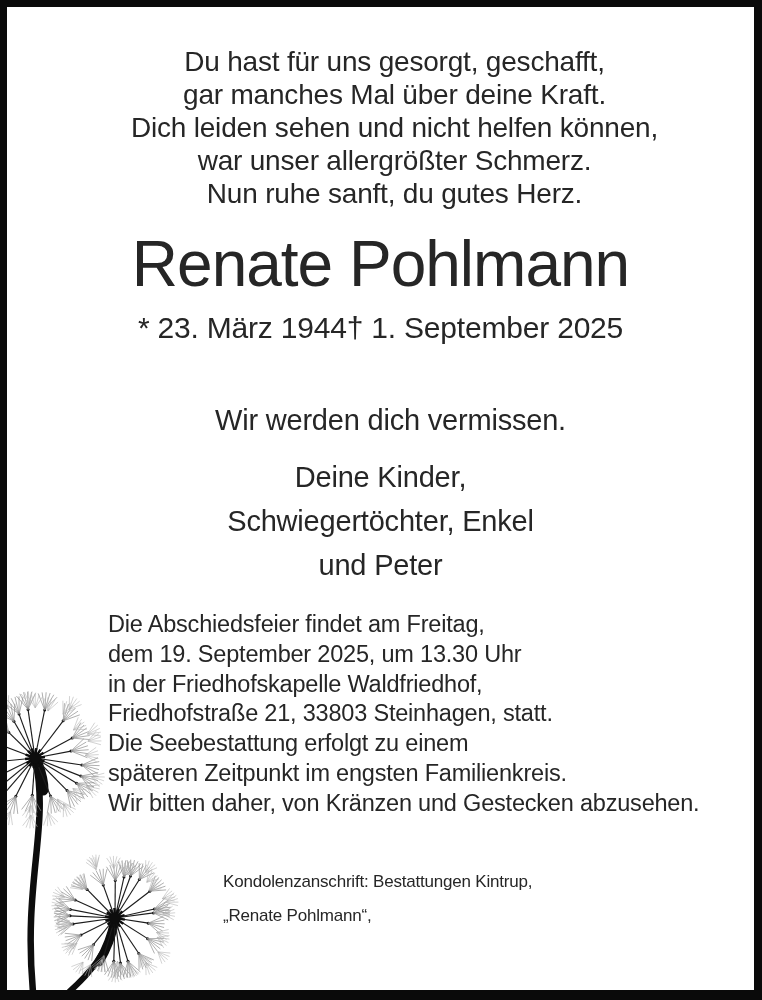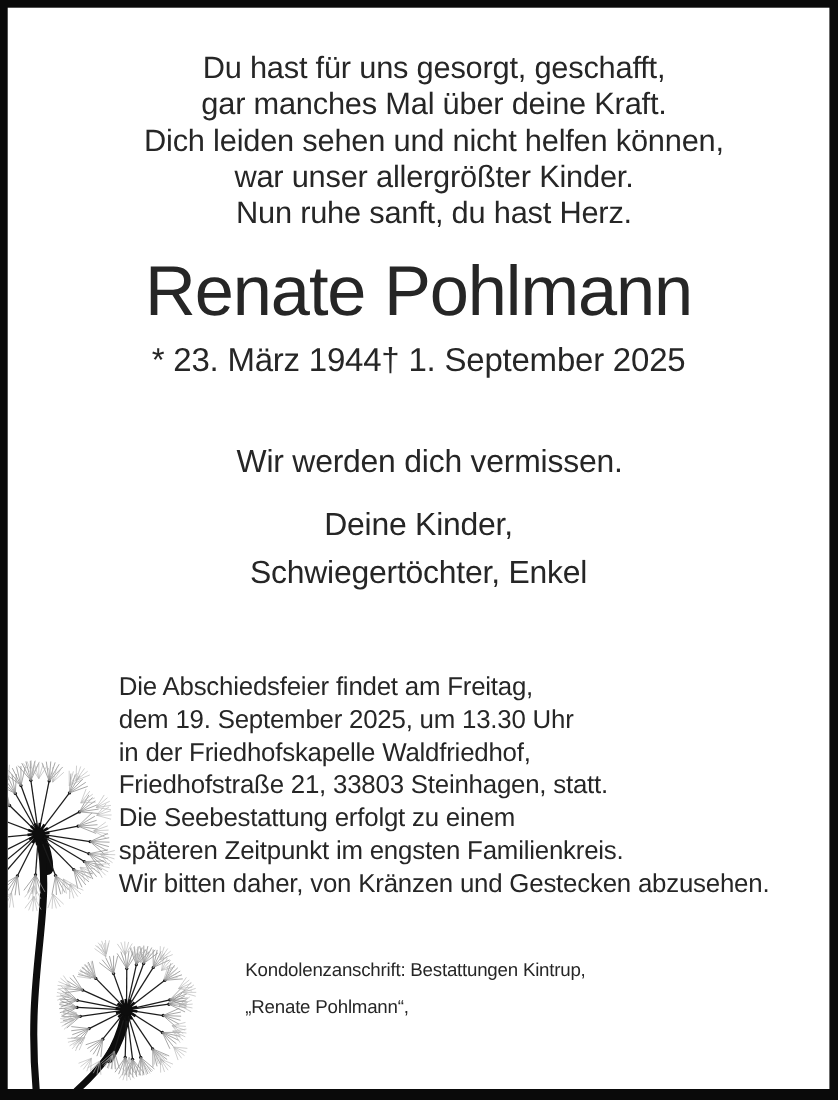--- a/index.html
+++ b/index.html
@@ -730,36 +730,37 @@
           <circle cx="108" cy="278" r="5.5" fill="#0d0d0d"></circle>
         </g>
     </svg>
 
     <div class="text-layer">
 
       <div class="poem center">
         <div>Du hast für uns gesorgt, geschafft,</div>
         <div>gar manches Mal über deine Kraft.</div>
         <div>Dich leiden sehen und nicht helfen können,</div>
-        <div>war unser allergrößter Kinder.</div>
-        <div>Nun ruhe sanft, du hast Herz.</div>
+        <div>war unser allergrößter Schmerz.</div>
+        <div>Nun ruhe sanft, du gutes Herz.</div>
       </div>
 
       <div class="deceased-name center">Renate Pohlmann</div>
 
       <div class="dates">
         <span>* 23. März 1944</span>
         <span>† 1. September 2025</span>
       </div>
 
       <div class="farewell center">Wir werden dich vermissen.</div>
 
       <div class="mourners center">
         <div>Deine Kinder,</div>
         <div>Schwiegertöchter, Enkel</div>
+        <div>und Peter</div>
       </div>
 
       <div class="service">
         <div>Die Abschiedsfeier findet am Freitag,</div>
         <div>dem 19. September 2025, um 13.30 Uhr</div>
         <div>in der Friedhofskapelle Waldfriedhof,</div>
         <div>Friedhofstraße 21, 33803 Steinhagen, statt.</div>
         <div>Die Seebestattung erfolgt zu einem</div>
         <div>späteren Zeitpunkt im engsten Familienkreis.</div>
         <div>Wir bitten daher, von Kränzen und Gestecken abzusehen.</div>

